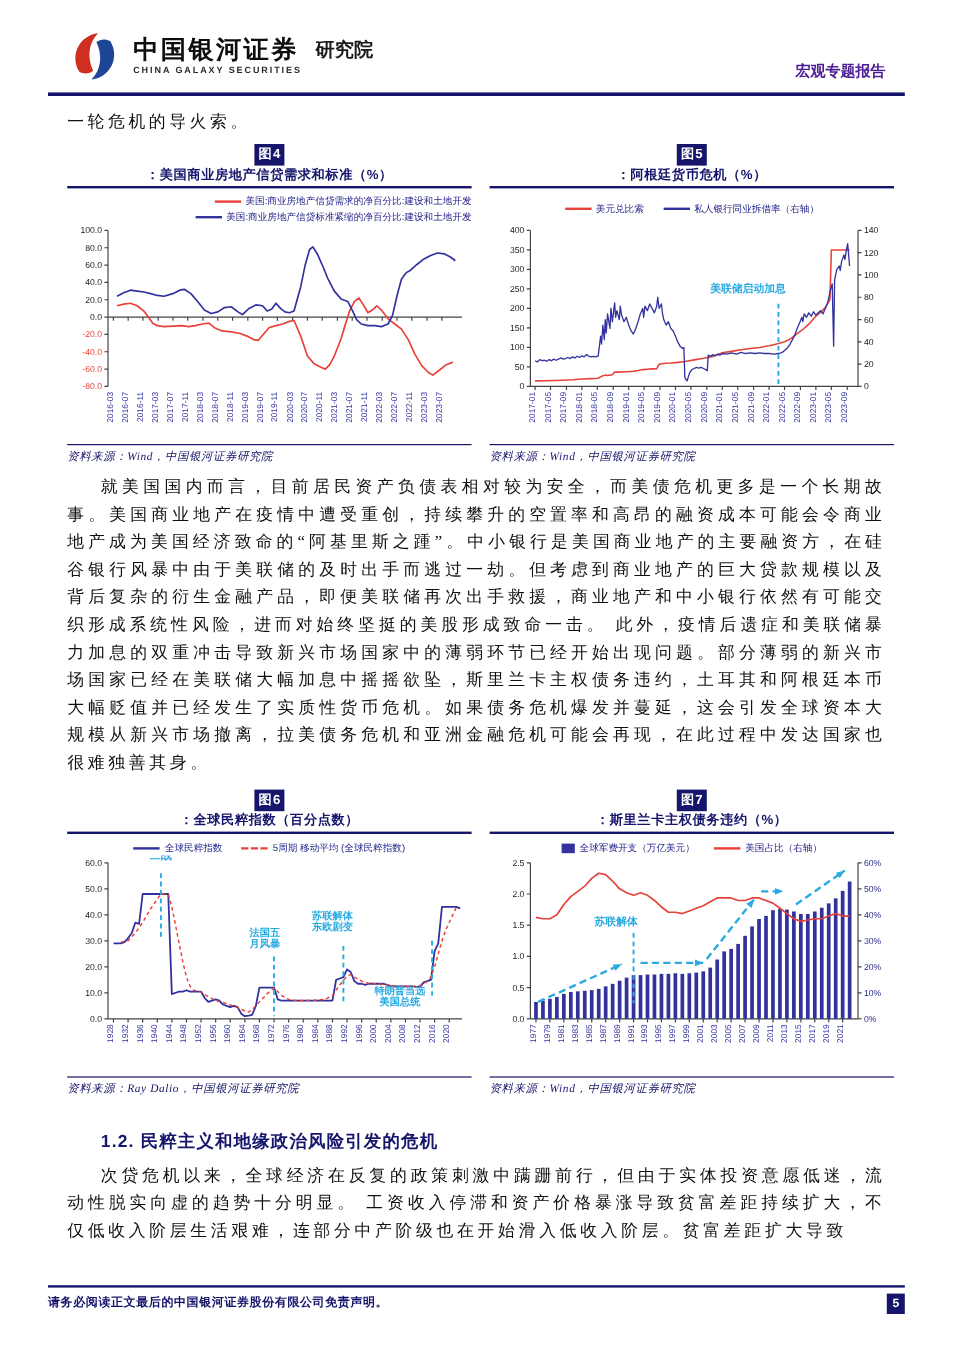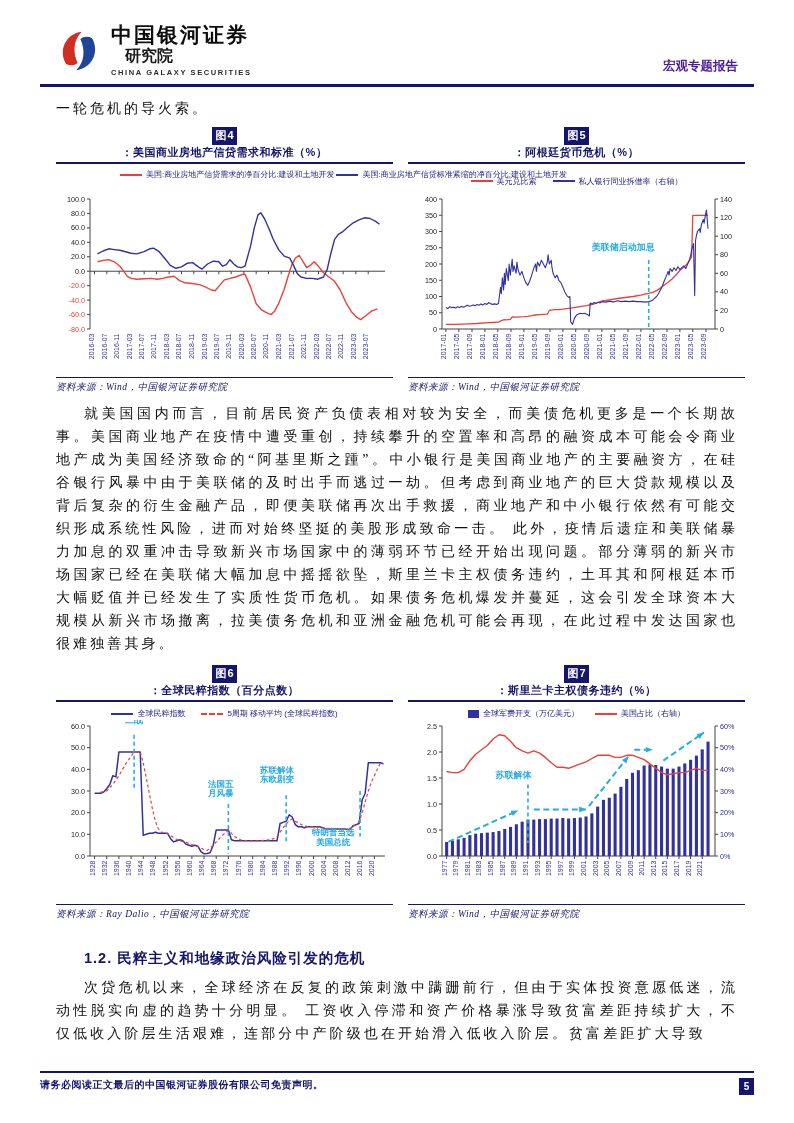--- a/index.html
+++ b/index.html
@@ -9,40 +9,40 @@
     padding:24px 40px 28px 40px; display:flex; flex-direction:column;
     font-family:"Liberation Serif","DejaVu Serif",serif; color:#111;
     overflow:hidden; position:relative;
   }
   .inner { padding:0 16px; }
   
   .hdr { display:flex; align-items:flex-end; justify-content:space-between; padding:0 16px; }
   .hdr-left { display:flex; align-items:center; }
   .logo { width:46px; height:46px; }
   .brand { margin-left:9px; }
-  .brand-row { display:flex; align-items:flex-start;flex-direction:column; }
+  .brand-row { display:flex; align-items:flex-end; }
   .brand-cn { font-family:"Liberation Sans",sans-serif; font-weight:bold; font-size:21px; letter-spacing:2px; color:#0d0d0d; line-height:1.05; }
   .institute { font-family:"Liberation Sans",sans-serif; font-weight:bold; font-size:16px; color:#1a1a1a; margin-left:14px; }
   .brand-en { font-family:"Liberation Sans",sans-serif; font-weight:bold; font-size:7.5px; letter-spacing:1.6px; color:#2b2b2b; margin-top:1px; }
   .report-type { font-family:"Liberation Sans",sans-serif; font-weight:bold; font-size:12.5px; color:#4c1d95; padding-bottom:2px; }
   .hdr-rule { border-bottom:3px solid #15156b; margin-top:7px; }
   
   .intro { font-size:14px; letter-spacing:3px; margin:13px 0 9px 0; }
   .para { font-size:14px; letter-spacing:3.1px; line-height:23px; text-align:justify; text-indent:2em; margin-top:8px; }
   .sec-head { font-family:"Liberation Sans",sans-serif; font-weight:bold; font-size:14.5px; color:#15156b; letter-spacing:1px; margin:28px 0 4px 28px; }
   
   .figrow { display:flex; gap:15px; margin-top:4px; }
   .figure { width:337px; }
   .fig-title { display:flex; align-items:center; border-bottom:2px solid #15156b; padding-bottom:2px;
     font-family:"Liberation Sans",sans-serif; font-weight:bold; font-size:11px; color:#15156b;flex-direction:column; }
   .fig-tag { background:#15156b; color:#fff; padding:1px 2px 2px 3px; letter-spacing:1px; }
   .fig-title-text { letter-spacing:0.5px; }
   .legend { font-family:"Liberation Sans",sans-serif; font-size:8px; color:#1c1c86; margin:5px 0 0 0; }
   .legend-row { display:flex; justify-content:center; align-items:center; gap:16px; min-height:13px; }
-  .legend-col { display:flex; align-items:flex-start; gap:2px; padding-left:64px; min-height:24px; }
+  .legend-col { display:flex; flex-direction:column; align-items:flex-end; gap:2px; padding-left:64px; min-height:24px; }
   .lg-item { display:flex; align-items:center; white-space:nowrap; }
   .sw { display:inline-block; width:22px; border-top:2px solid #000; margin-right:4px; }
   .sw.dashed { border-top-style:dashed; }
   .sw-bar { display:inline-block; width:11px; height:8px; margin-right:4px; }
   .fig-src { border-top:1px solid #15156b; margin-top:2px; padding-top:3px;
     font-style:italic; font-size:9.5px; color:#15156b; letter-spacing:0.5px; }
   
   .ftr { margin-top:auto; border-top:2px solid #15156b; padding-top:5px;
     display:flex; justify-content:space-between; align-items:flex-start; }
   .ftr-text { font-family:"Liberation Sans",sans-serif; font-weight:bold; font-size:10px; color:#15156b; letter-spacing:0.5px; }

